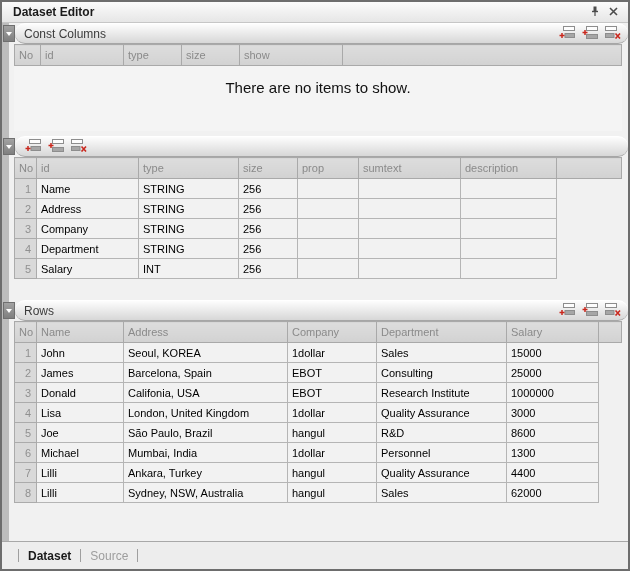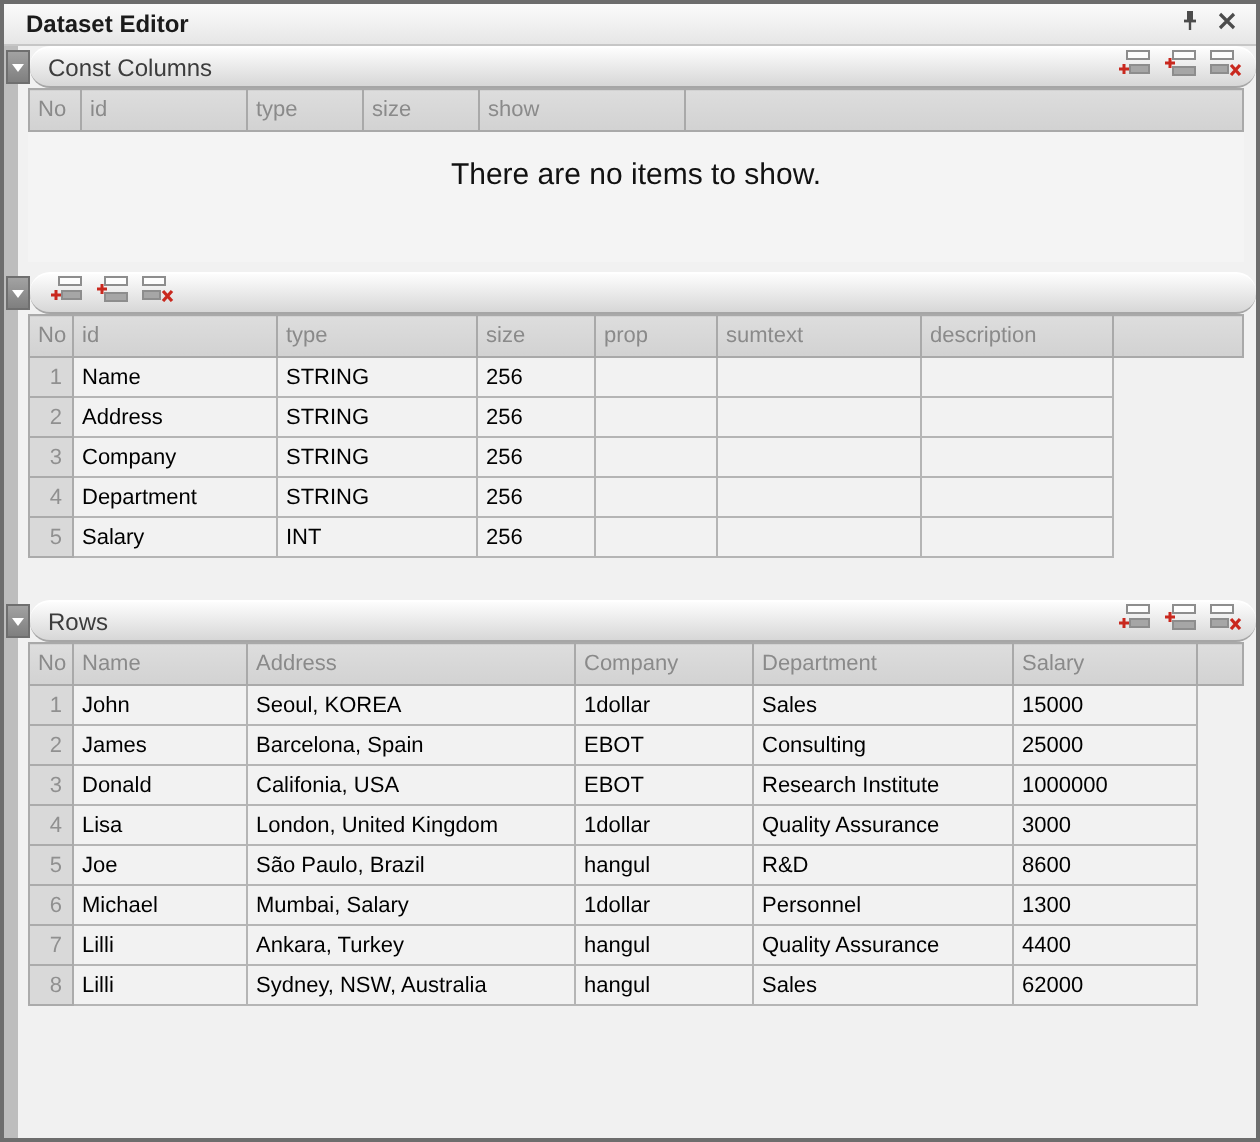--- a/index.html
+++ b/index.html
@@ -389,21 +389,21 @@
               <td>Joe</td>
               <td>São Paulo, Brazil</td>
               <td>hangul</td>
               <td>R&amp;D</td>
               <td>8600</td>
               <td class="fillercell"></td>
             </tr>
             <tr>
               <td class="rownum">6</td>
               <td>Michael</td>
-              <td>Mumbai, Salary</td>
+              <td>Mumbai, India</td>
               <td>1dollar</td>
               <td>Personnel</td>
               <td>1300</td>
               <td class="fillercell"></td>
             </tr>
             <tr>
               <td class="rownum">7</td>
               <td>Lilli</td>
               <td>Ankara, Turkey</td>
               <td>hangul</td>
@@ -420,14 +420,21 @@
               <td>62000</td>
               <td class="fillercell"></td>
             </tr>
           </tbody>
         </table>
     </div>
 
     <div class="flex-spacer"></div>
   </div>
 
+  <div class="bottombar">
+    <div class="tab-sep"></div>
+    <span class="tab active">Dataset</span>
+    <div class="tab-sep"></div>
+    <span class="tab inactive">Source</span>
+    <div class="tab-sep"></div>
+  </div>
 
 </div>
 
 </body></html>

